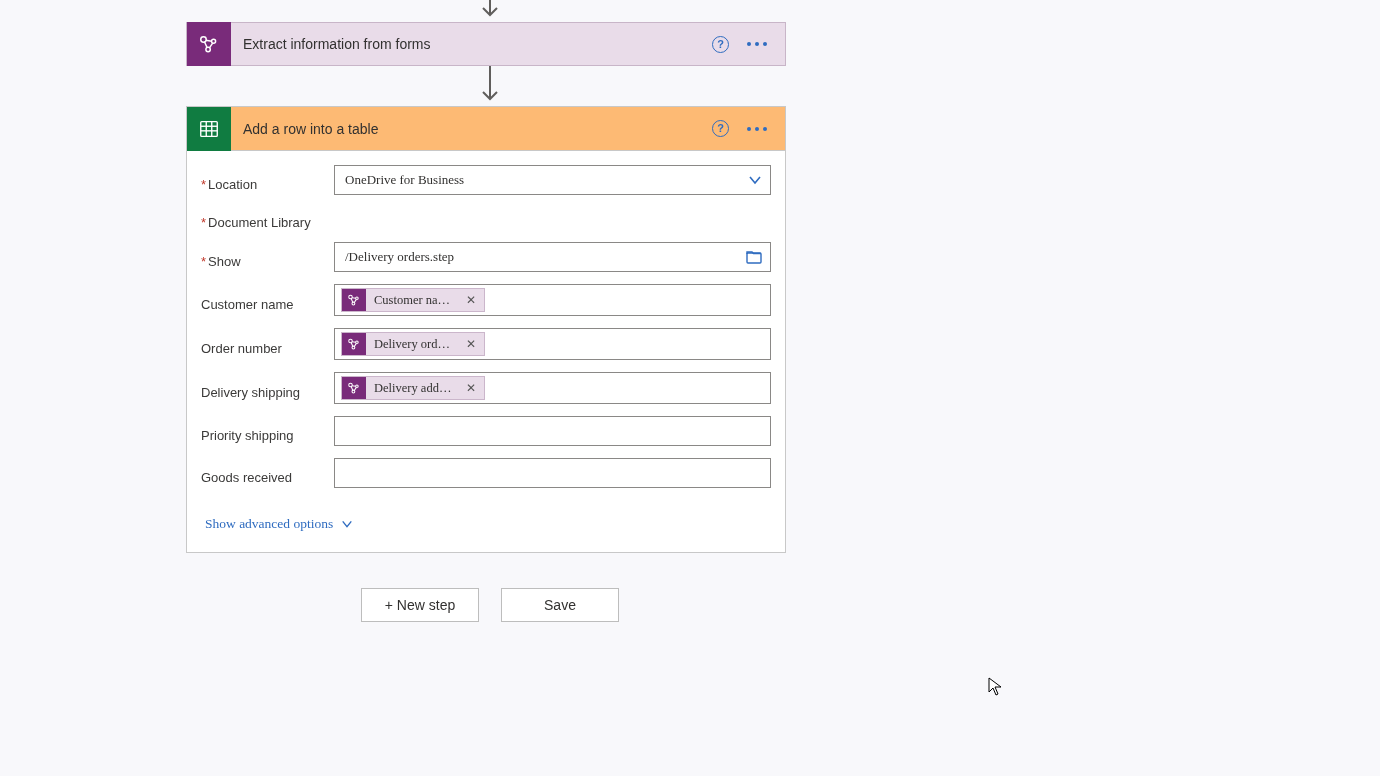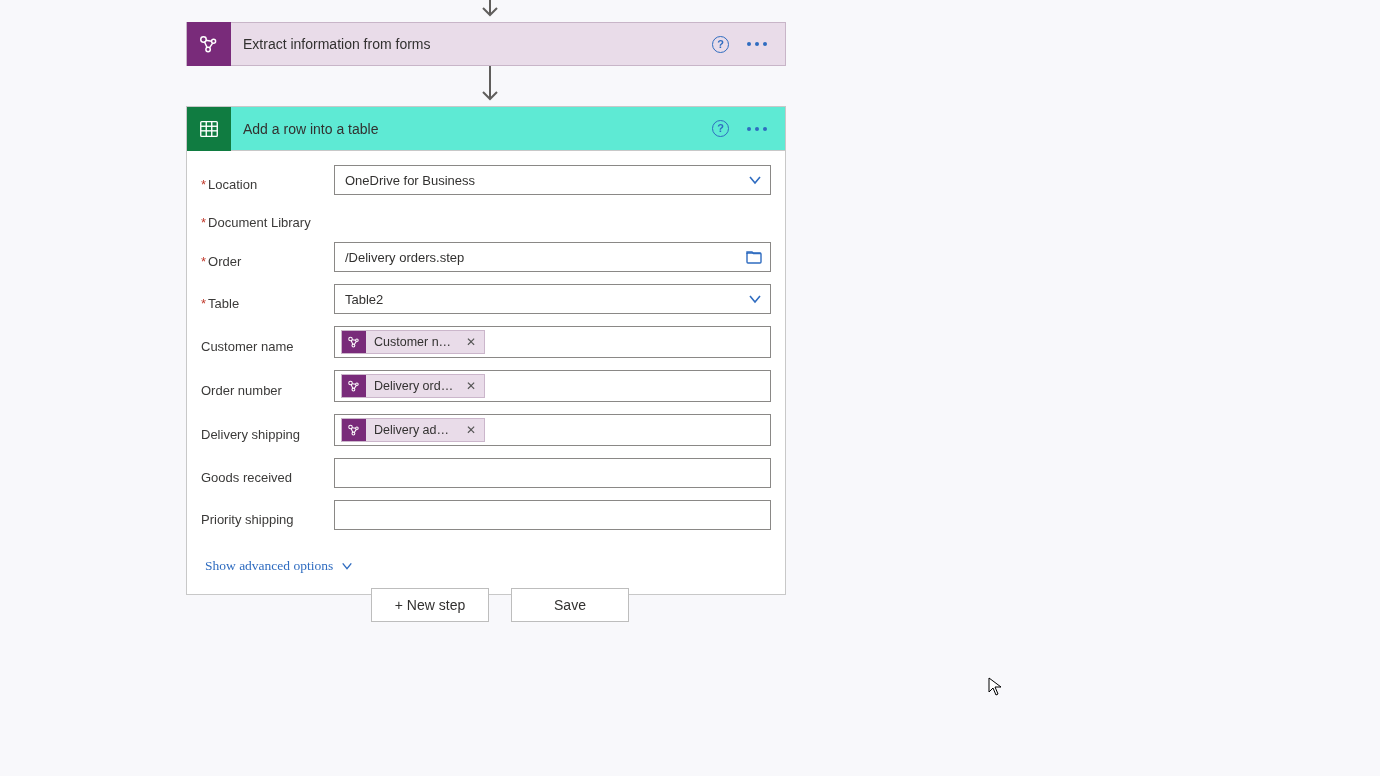--- a/index.html
+++ b/index.html
@@ -47,21 +47,21 @@
     align-items: center;
     gap: 18px;
     padding-right: 18px;
   }
   .ai-header {
     background: #e9dce9;
     border: 1px solid #c8b5c8;
   }
   .ai-icon-bg { background: #792b7a; }
   .excel-header {
-    background: #5eead4;
+    background: #fdba74;
     border-bottom: 1px solid #c8c8c8;
   }
   .excel-icon-bg { background: #107c41; }
 
   .help-circle {
     width: 17px; height: 17px;
     border: 1px solid #2f6cc0;
     border-radius: 50%;
     display: flex; align-items:center; justify-content:center;
     font-size: 11px; font-weight: 600;
@@ -93,20 +93,21 @@
   }
   .row .lbl {
     flex: 0 0 133px;
     padding-top: 8px;
     font-size: 13px;
     color: #3b3a39;
   }
   .lbl .req { color: #c0392b; margin-right: 2px; }
   .row .control {
     flex: 1;
+    font-family: Liberation Serif, serif;
   }
   .ctrl-box {
     position: relative;
     border: 1px solid #8a8886;
     background: #fff;
     min-height: 30px;
     display: flex;
     align-items: center;
     padding: 0 34px 0 10px;
     font-size: 13px;
@@ -163,21 +164,21 @@
     margin-left: 4px;
     cursor: pointer;
     font-family: Liberation Serif, serif;
   }
   .adv-link svg { color: #2f6cc0; }
 
   .btn-bar {
     position: absolute;
     top: 588px;
     width: 600px;
-    left: 200px;
+    left: 190px;
     display: flex;
     justify-content: center;
     gap: 22px;
   }
   .btn {
     border: 1px solid #bdbdbd;
     background: #fff;
     height: 34px;
     min-width: 118px;
     padding: 0 18px;
@@ -270,43 +271,32 @@
               </svg>
           </div>
         </div>
       </div>
 
       <div class="row">
         <div class="lbl"><span class="req">*</span><span>Document Library</span></div>
       </div>
 
       <div class="row">
-        <div class="lbl"><span class="req">*</span><span>Order</span></div>
+        <div class="lbl"><span class="req">*</span><span>Show</span></div>
         <div class="control">
           <div class="ctrl-box">
             <span>/Delivery orders.step</span>
             <svg class="folder-icon" width="16" height="14" viewBox="0 0 16 14">
                 <rect x="1" y="3" width="14" height="10" rx="1" fill="none" stroke="#2f6cc0" stroke-width="1.4"></rect>
                 <path d="M1 4 V2 h5 l1.5 1.5 H15" fill="none" stroke="#2f6cc0" stroke-width="1.4"></path>
               </svg>
           </div>
         </div>
       </div>
 
-      <div class="row">
-        <div class="lbl"><span class="req">*</span><span>Table</span></div>
-        <div class="control">
-          <div class="ctrl-box">
-            <span>Table2</span>
-            <svg class="chevron" width="14" height="14" viewBox="0 0 14 14">
-                <polyline points="2,4 7,10 12,4" fill="none" stroke="currentColor" stroke-width="1.6"></polyline>
-              </svg>
-          </div>
-        </div>
-      </div>
 
       <div class="row">
         <div class="lbl"><span>Customer name</span></div>
         <div class="control">
           <div class="ctrl-box tokenwrap">
             <span class="token">
               <span class="ticon">
                 <svg width="14" height="14" viewBox="0 0 24 24">
                     <circle cx="6" cy="7" r="3" fill="none" stroke="#fff" stroke-width="1.8"></circle>
                     <circle cx="17" cy="9" r="2.2" fill="none" stroke="#fff" stroke-width="1.8"></circle>
@@ -361,28 +351,28 @@
                   </svg>
               </span>
               <span class="ttext">Delivery addre...</span>
               <span class="tx">✕</span>
             </span>
           </div>
         </div>
       </div>
 
       <div class="row">
+        <div class="lbl"><span>Priority shipping</span></div>
+        <div class="control">
+          <div class="ctrl-box"></div>
+        </div>
+      </div>
+
+      <div class="row">
         <div class="lbl"><span>Goods received</span></div>
-        <div class="control">
-          <div class="ctrl-box"></div>
-        </div>
-      </div>
-
-      <div class="row">
-        <div class="lbl"><span>Priority shipping</span></div>
         <div class="control">
           <div class="ctrl-box"></div>
         </div>
       </div>
 
       <div class="adv-link">
         <span>Show advanced options</span>
         <svg width="12" height="12" viewBox="0 0 14 14">
             <polyline points="2,4 7,10 12,4" fill="none" stroke="currentColor" stroke-width="1.6"></polyline>
           </svg>

